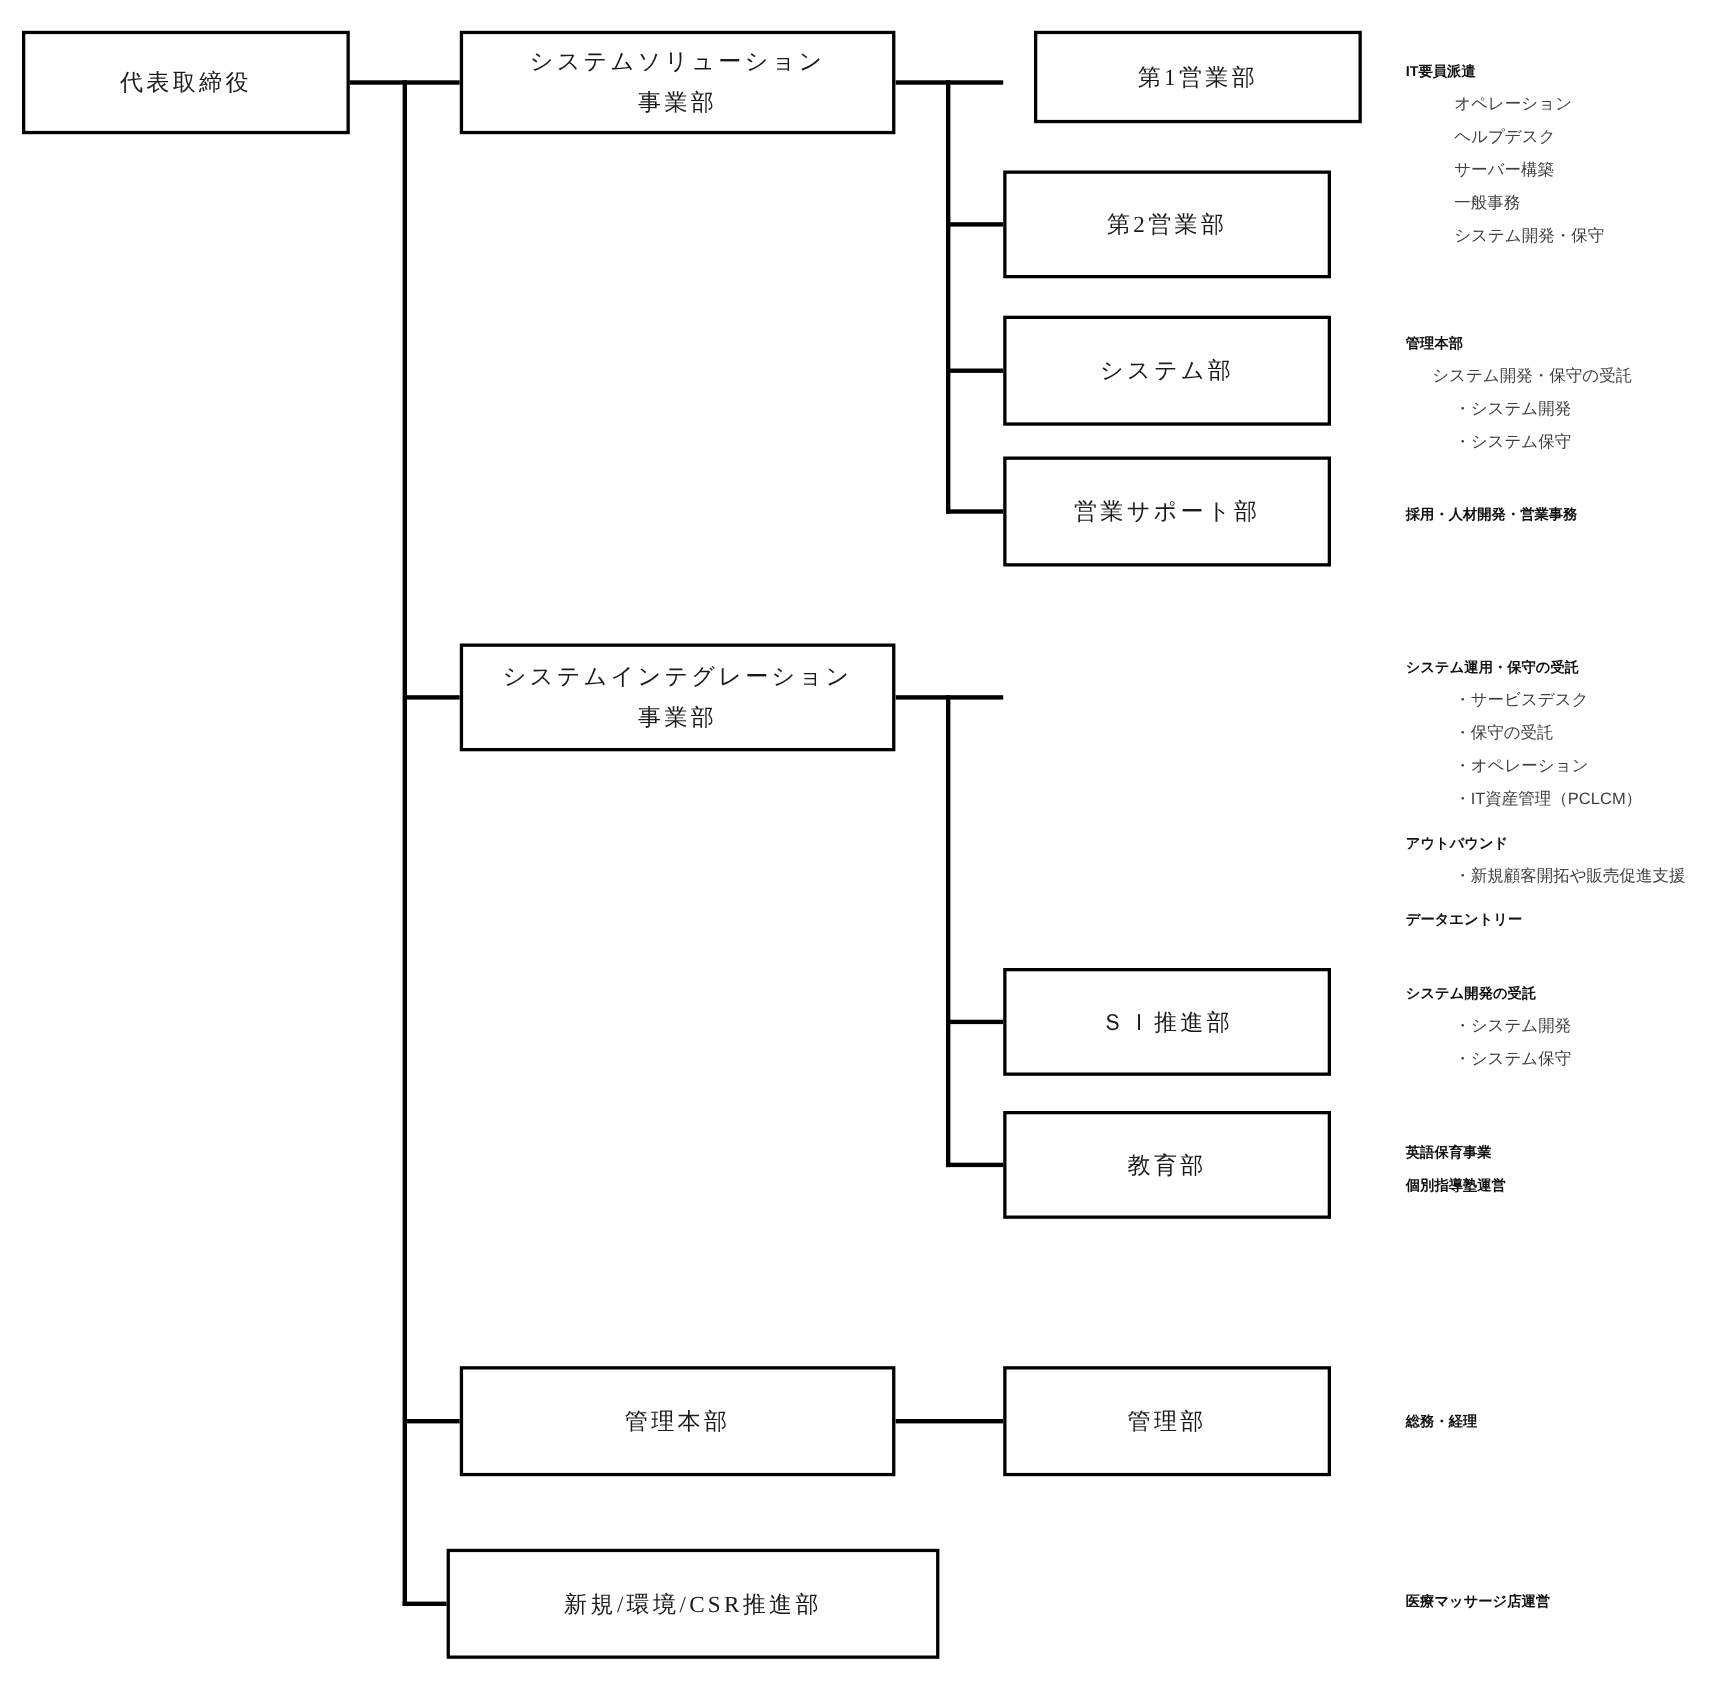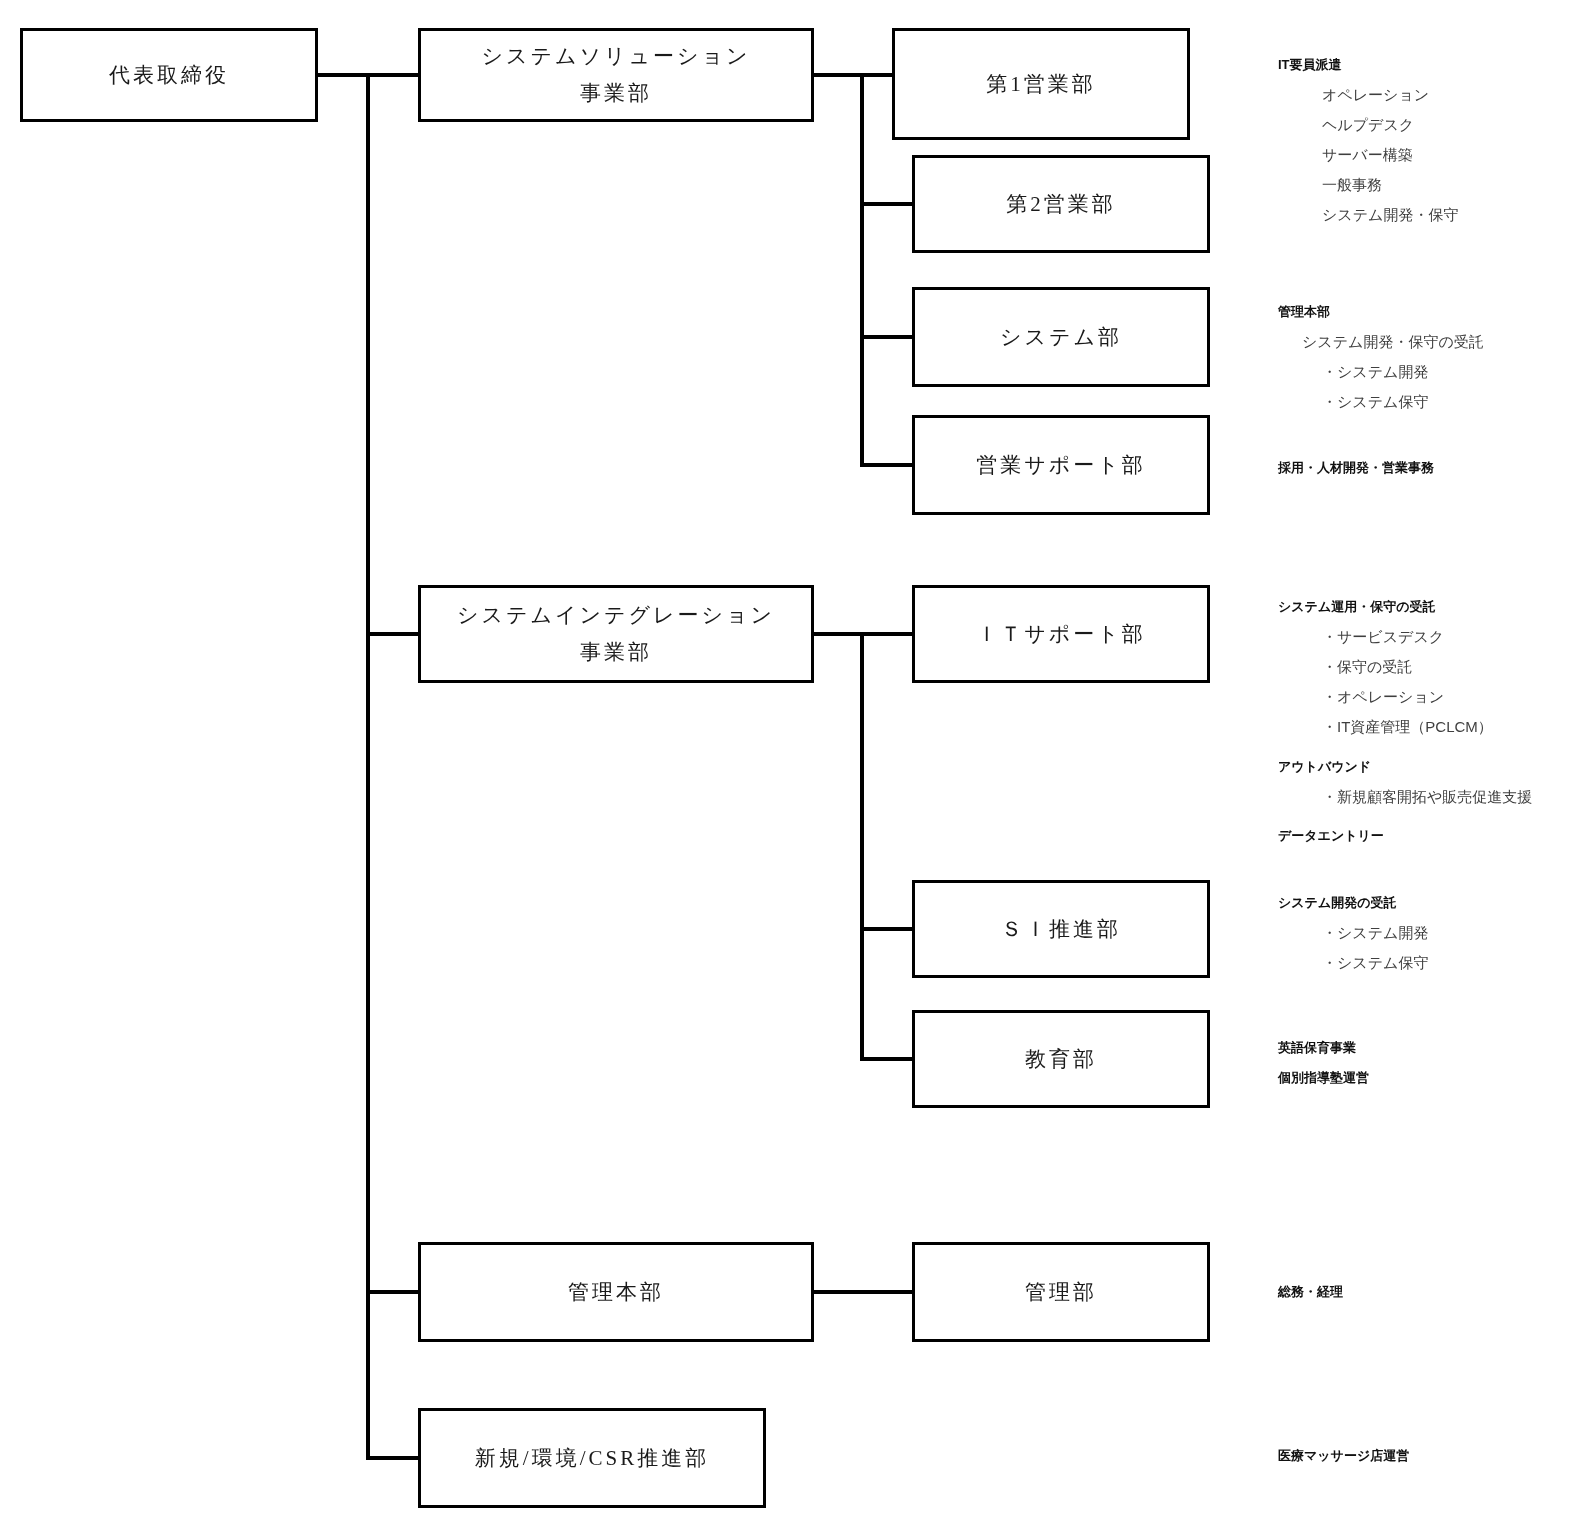--- a/index.html
+++ b/index.html
@@ -64,38 +64,35 @@
 
   <div class="box two" style="left:418px;top:585px;width:396px;height:98px">
     <span>システムインテグレーション</span>
     <span>事業部</span>
   </div>
 
   <div class="box" style="left:418px;top:1242px;width:396px;height:100px">
     <span>管理本部</span>
   </div>
 
-  <div class="box" style="left:418px;top:1408px;width:348px;height:100px">
+  <div class="box" style="left:406px;top:1408px;width:448px;height:100px">
     <span>新規/環境/CSR推進部</span>
   </div>
 
-  <div class="box" style="left:892px;top:28px;width:298px;height:112px">
+  <div class="box" style="left:940px;top:28px;width:298px;height:84px">
     <span>第1営業部</span>
   </div>
   <div class="box" style="left:912px;top:155px;width:298px;height:98px">
     <span>第2営業部</span>
   </div>
   <div class="box" style="left:912px;top:287px;width:298px;height:100px">
     <span>システム部</span>
   </div>
   <div class="box" style="left:912px;top:415px;width:298px;height:100px">
     <span>営業サポート部</span>
-  </div>
-  <div class="box" style="left:912px;top:585px;width:298px;height:98px">
-    <span>ＩＴサポート部</span>
   </div>
   <div class="box" style="left:912px;top:880px;width:298px;height:98px">
     <span>ＳＩ推進部</span>
   </div>
   <div class="box" style="left:912px;top:1010px;width:298px;height:98px">
     <span>教育部</span>
   </div>
   <div class="box" style="left:912px;top:1242px;width:298px;height:100px">
     <span>管理部</span>
   </div>

